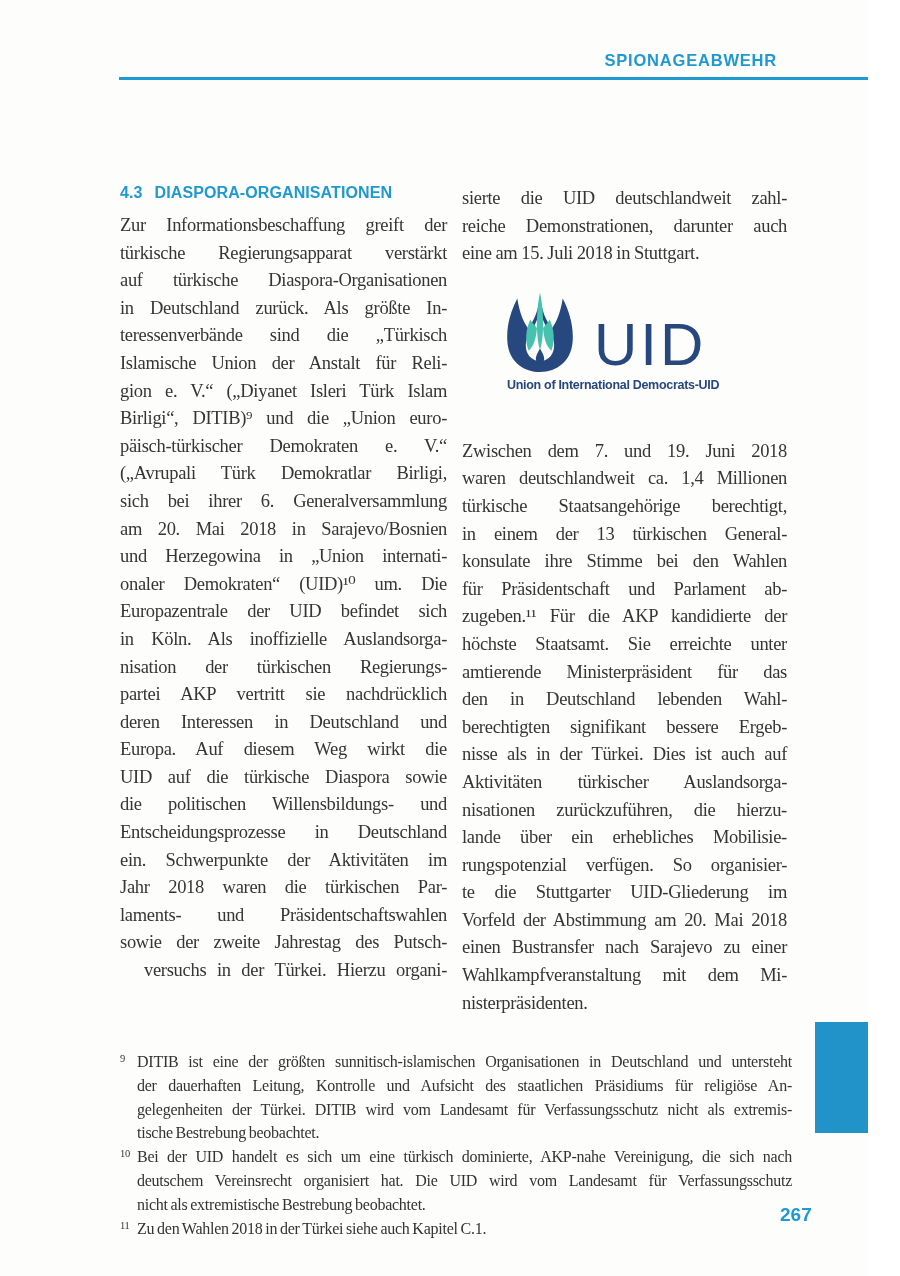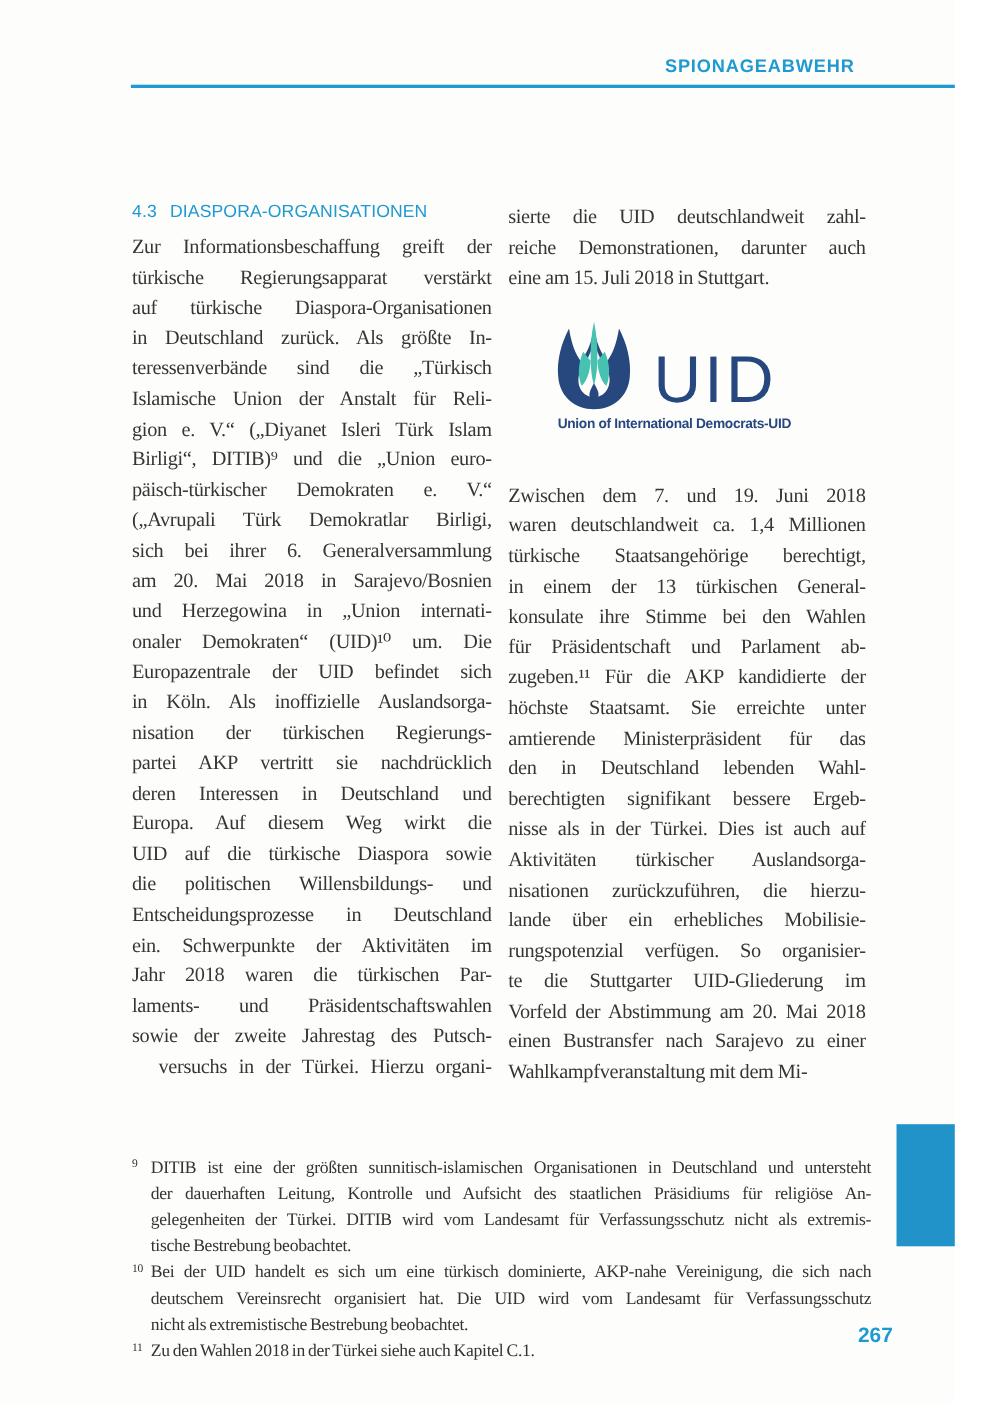--- a/index.html
+++ b/index.html
@@ -16,21 +16,21 @@
   }
   .hdr-label{
     position:absolute;top:51px;left:120px;width:657px;text-align:right;
     font-family:"Liberation Sans","DejaVu Sans",sans-serif;font-weight:bold;
     font-size:16.5px;letter-spacing:0.8px;color:var(--accent);
   }
   .hdr-rule{position:absolute;top:77px;left:119px;width:776px;height:3px;background:var(--accent);}
   .col-left{position:absolute;left:120px;top:184px;width:327px;}
   .col-right{position:absolute;left:462px;top:185px;width:325px;}
   .section-heading{
-    font-family:"Liberation Sans","DejaVu Sans",sans-serif;font-weight:normal;
+    font-family:"Liberation Sans","DejaVu Sans",sans-serif;font-weight:bold;
     font-size:16px;letter-spacing:0.1px;color:var(--accent);height:28px;white-space:nowrap;
   }
   .section-heading .num{margin-right:12px;}
   .body-lines .jline{
     font-size:18.5px;line-height:27.6px;letter-spacing:-0.3px;word-spacing:-0.5px;
     text-align:justify;text-align-last:justify;white-space:nowrap;
   }
   .body-lines .jline:last-child{text-align-last:left;}
   .body-lines.cont .jline:last-child{text-align-last:justify;margin-left:24px;}
   .logo-block{margin-top:20px;margin-bottom:45px;padding-left:40px;height:105px;}
@@ -141,20 +141,21 @@
         <div class="jline">berechtigten signifikant bessere Ergeb-</div>
         <div class="jline">nisse als in der Türkei. Dies ist auch auf</div>
         <div class="jline">Aktivitäten türkischer Auslandsorga-</div>
         <div class="jline">nisationen zurückzuführen, die hierzu-</div>
         <div class="jline">lande über ein erhebliches Mobilisie-</div>
         <div class="jline">rungspotenzial verfügen. So organisier-</div>
         <div class="jline">te die Stuttgarter UID-Gliederung im</div>
         <div class="jline">Vorfeld der Abstimmung am 20. Mai 2018</div>
         <div class="jline">einen Bustransfer nach Sarajevo zu einer</div>
         <div class="jline">Wahlkampfveranstaltung mit dem Mi-</div>
+        <div class="jline">nisterpräsidenten.</div>
       </div>
   </div>
 
   <div class="footnotes">
     <div class="footnote">
       <span class="fn-marker">9</span>
       <div class="fn-lines">
           <div class="jline">DITIB ist eine der größten sunnitisch-islamischen Organisationen in Deutschland und untersteht</div>
           <div class="jline">der dauerhaften Leitung, Kontrolle und Aufsicht des staatlichen Präsidiums für religiöse An-</div>
           <div class="jline">gelegenheiten der Türkei. DITIB wird vom Landesamt für Verfassungsschutz nicht als extremis-</div>

